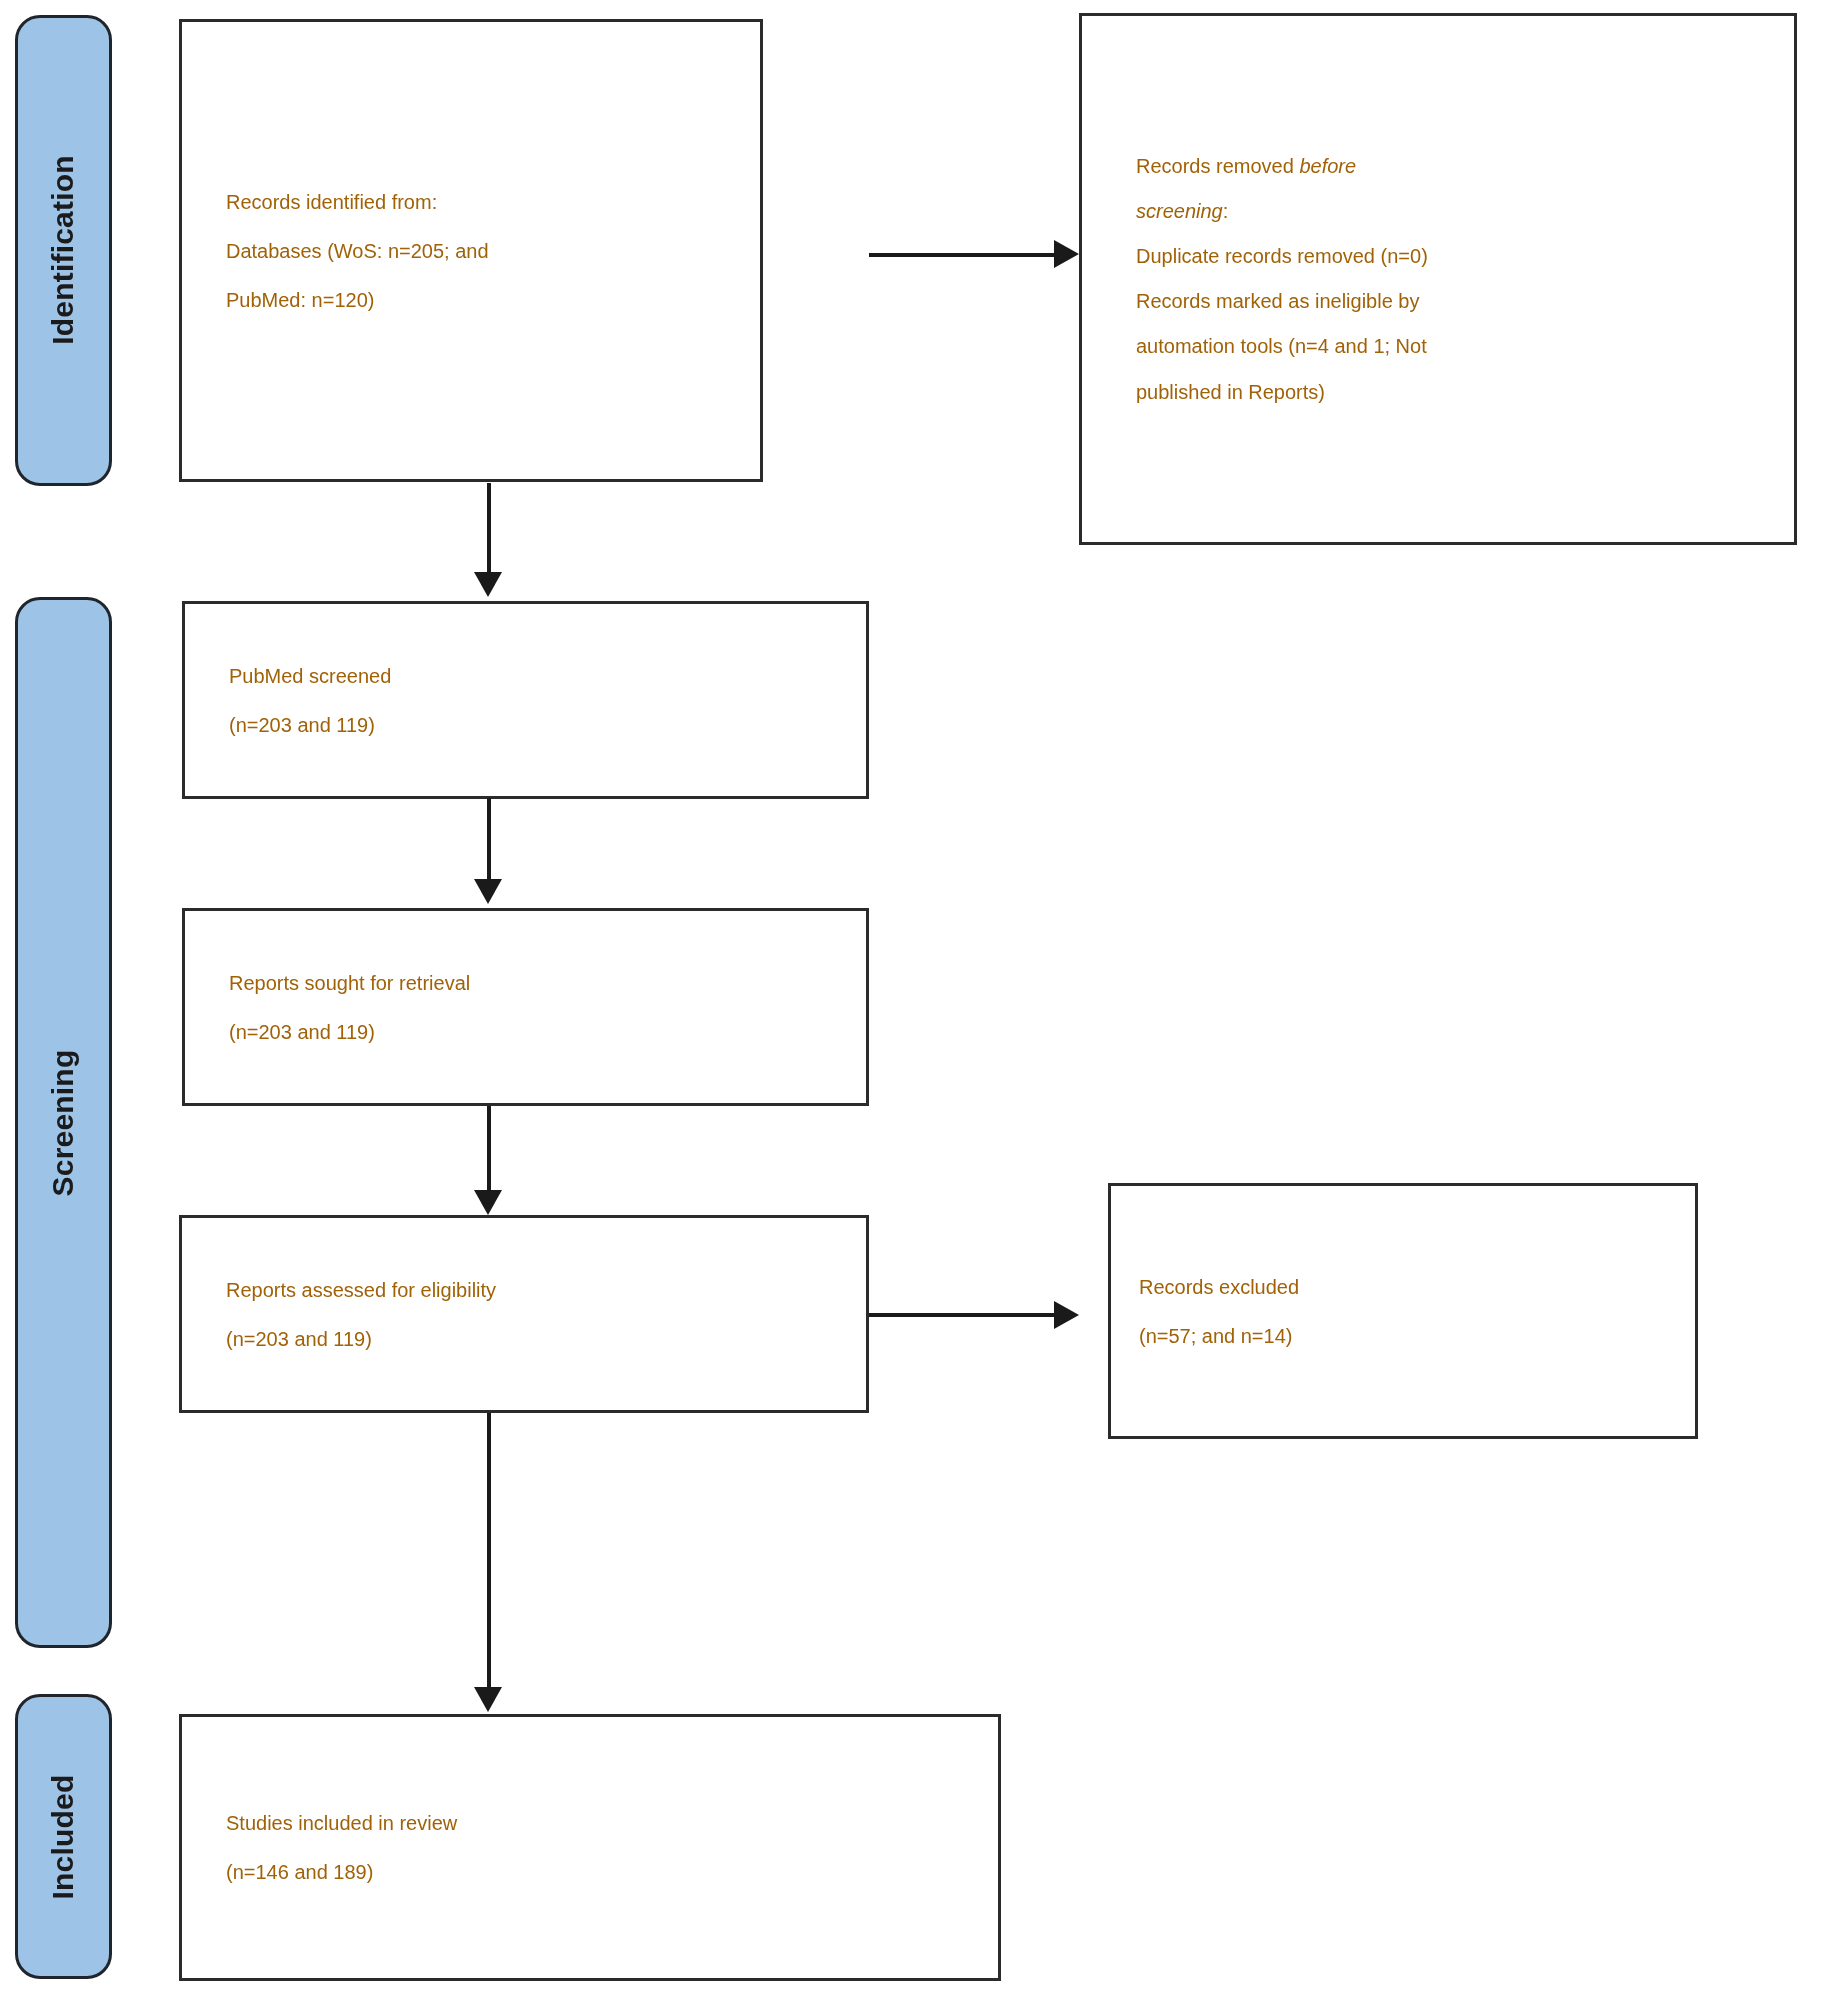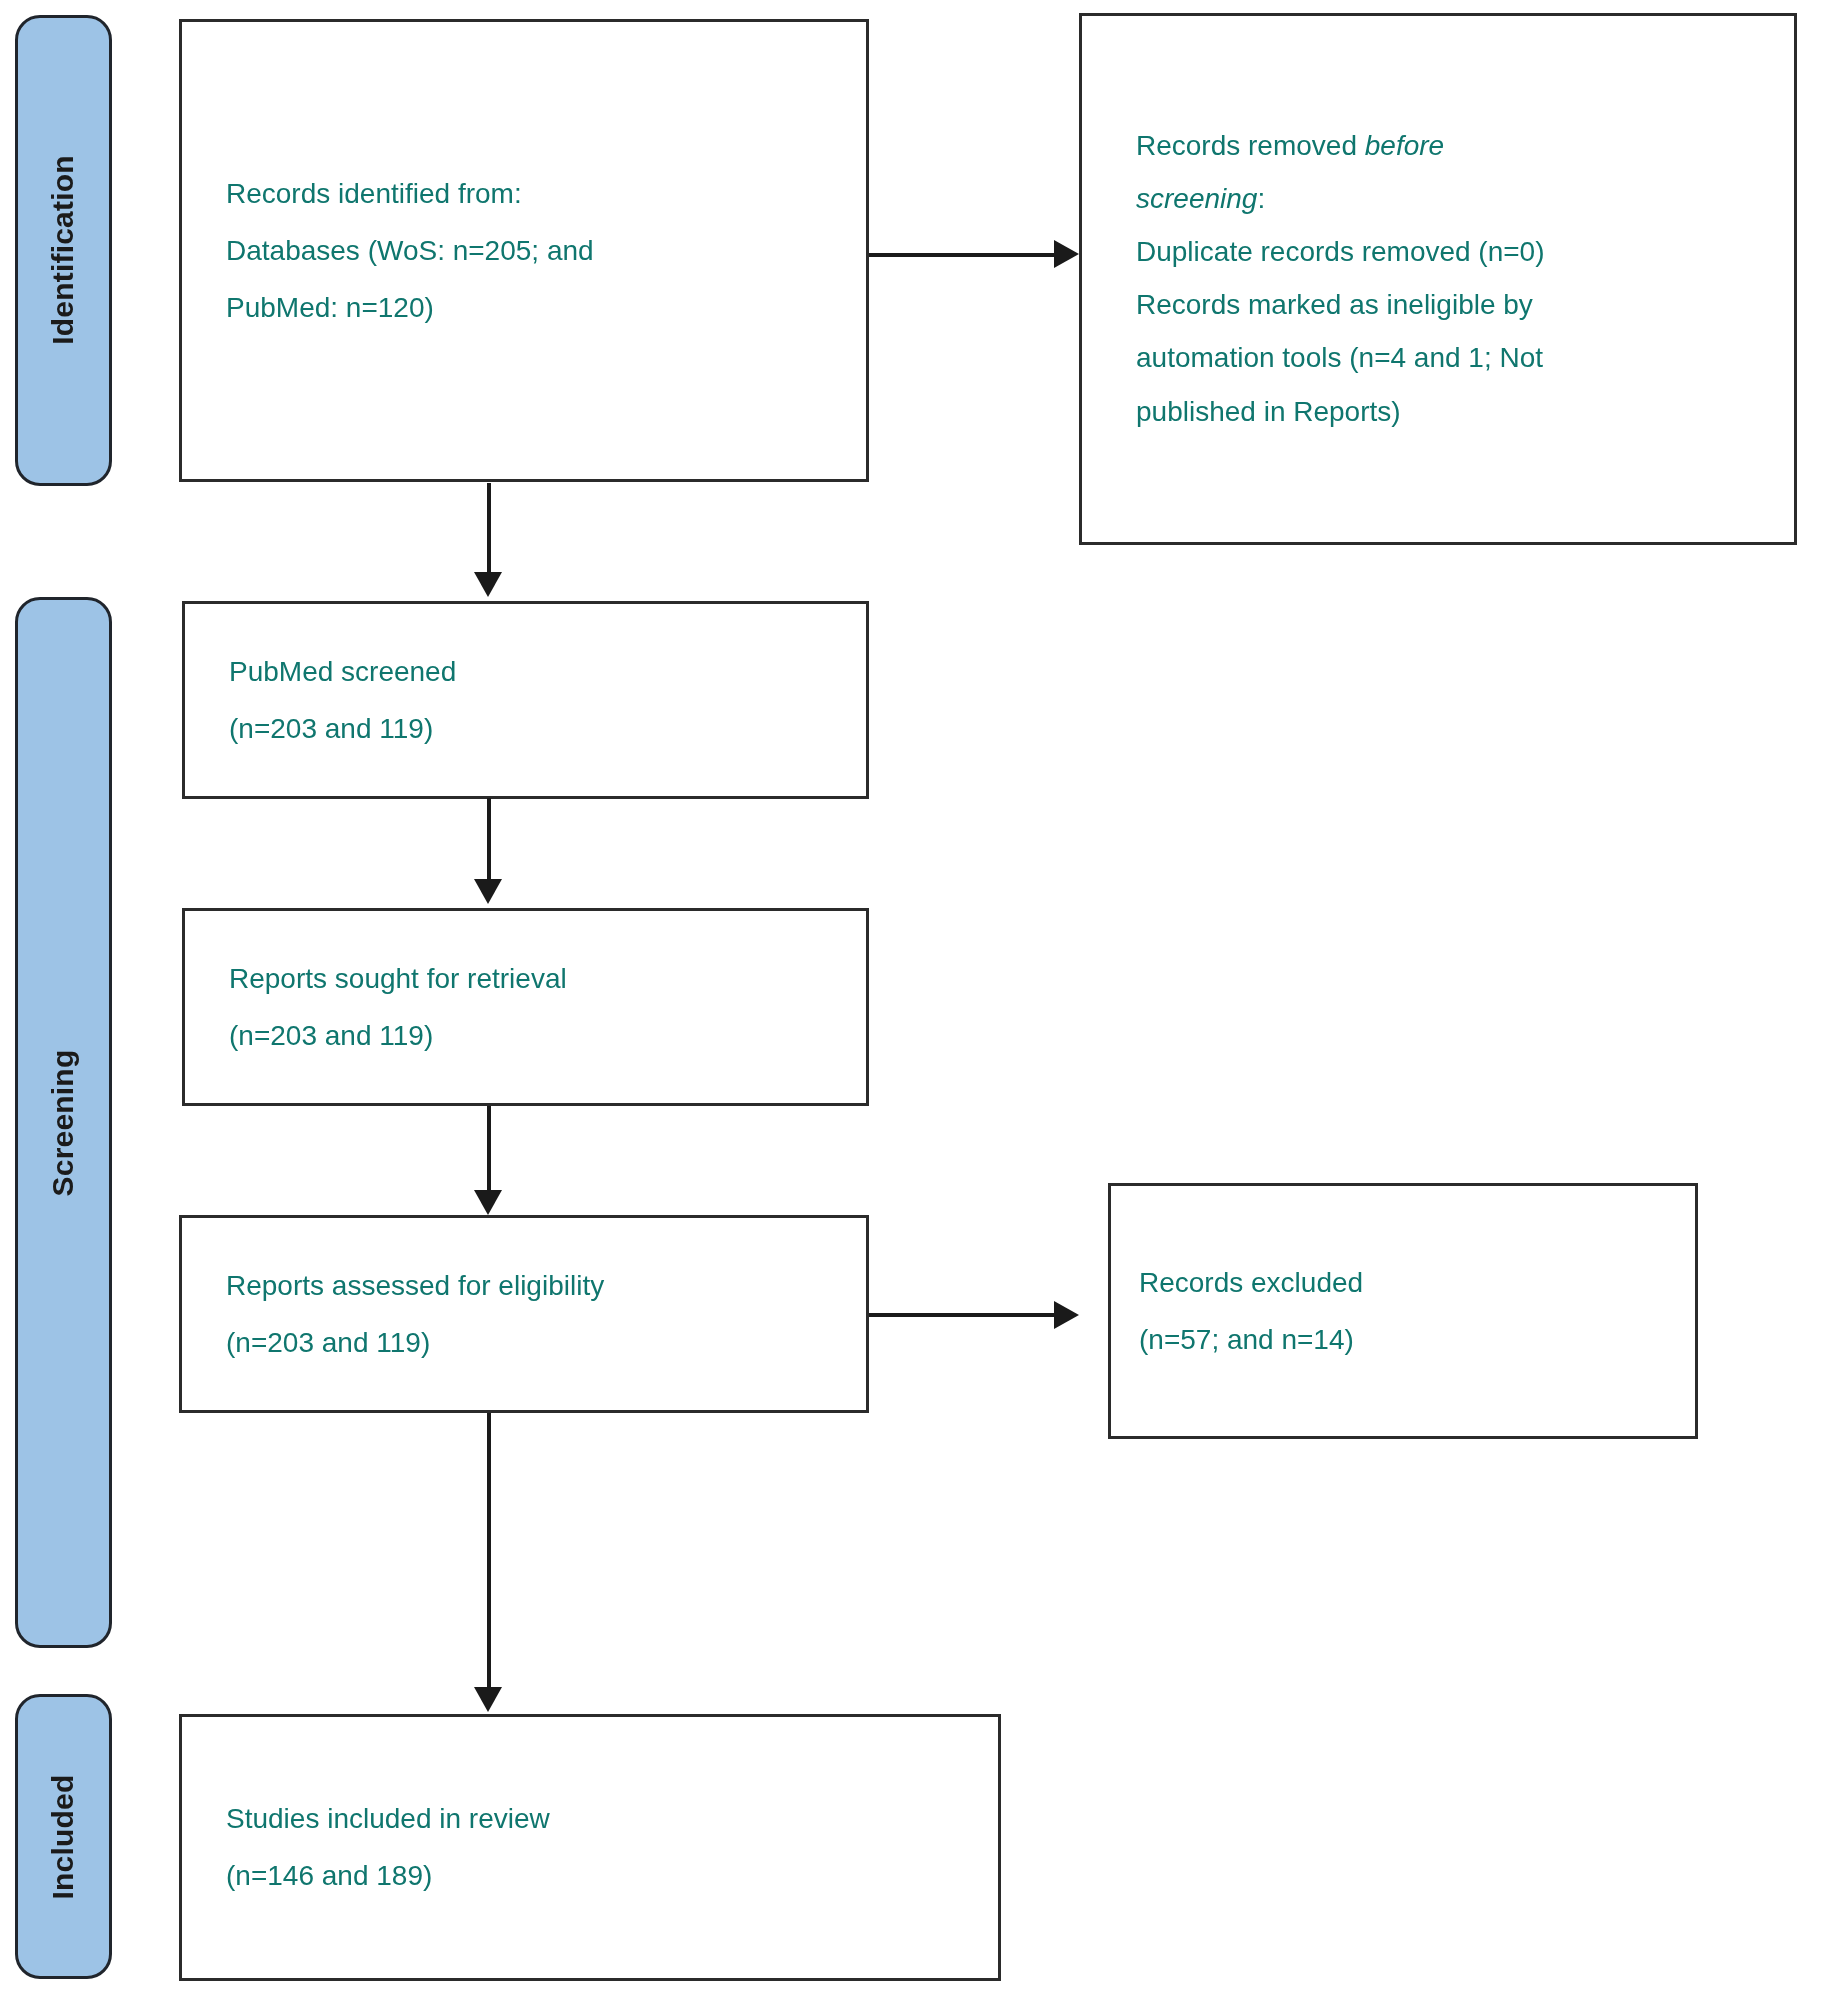--- a/index.html
+++ b/index.html
@@ -36,22 +36,22 @@
     position:absolute;
     background:#ffffff;
     border:3.9px solid #2b2b2b;
     box-sizing:border-box;
     display:flex;
     flex-direction:column;
     justify-content:center;
     padding:0 44px;
   }
   .flow-box .line{
-    font-size:28px;
-    color:#0f766e;
+    font-size:20px;
+    color:#a16207;
     line-height:1.0;
     margin:14.5px 0;
     white-space:pre-wrap;
   }
   .flow-box .line.tight{margin:12.6px 0;}
   .flow-box em{font-style:italic;}
 
   
   .vline{
     position:absolute;
@@ -88,21 +88,21 @@
   </div>
 
   <div class="stage-bar" style="left:14.5px;top:597px;width:97px;height:1051px;">
     <span class="stage-label">Screening</span>
   </div>
 
   <div class="stage-bar" style="left:14.5px;top:1694px;width:97px;height:285px;">
     <span class="stage-label">Included</span>
   </div>
 
-  <div class="flow-box" style="left:179px;top:19.3px;width:690px;height:463px;">
+  <div class="flow-box" style="left:179px;top:19.3px;width:584px;height:463px;">
     <div class="line">Records identified from:</div>
     <div class="line">Databases (WoS: n=205; and</div>
     <div class="line">PubMed: n=120)</div>
   </div>
 
   <div class="flow-box" style="left:1079px;top:12.6px;width:718px;height:532px;padding:0 54px;">
     <div class="line tight"><span>Records removed </span><em>before</em></div>
     <div class="line tight"><em>screening</em><span>:</span></div>
     <div class="line tight">Duplicate records removed (n=0)</div>
     <div class="line tight">Records marked as ineligible by</div>

